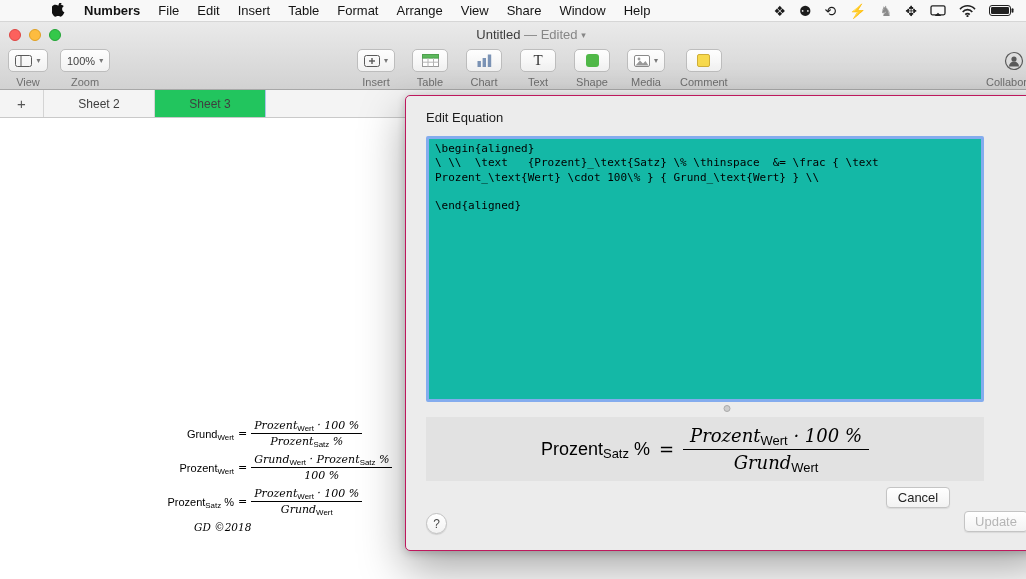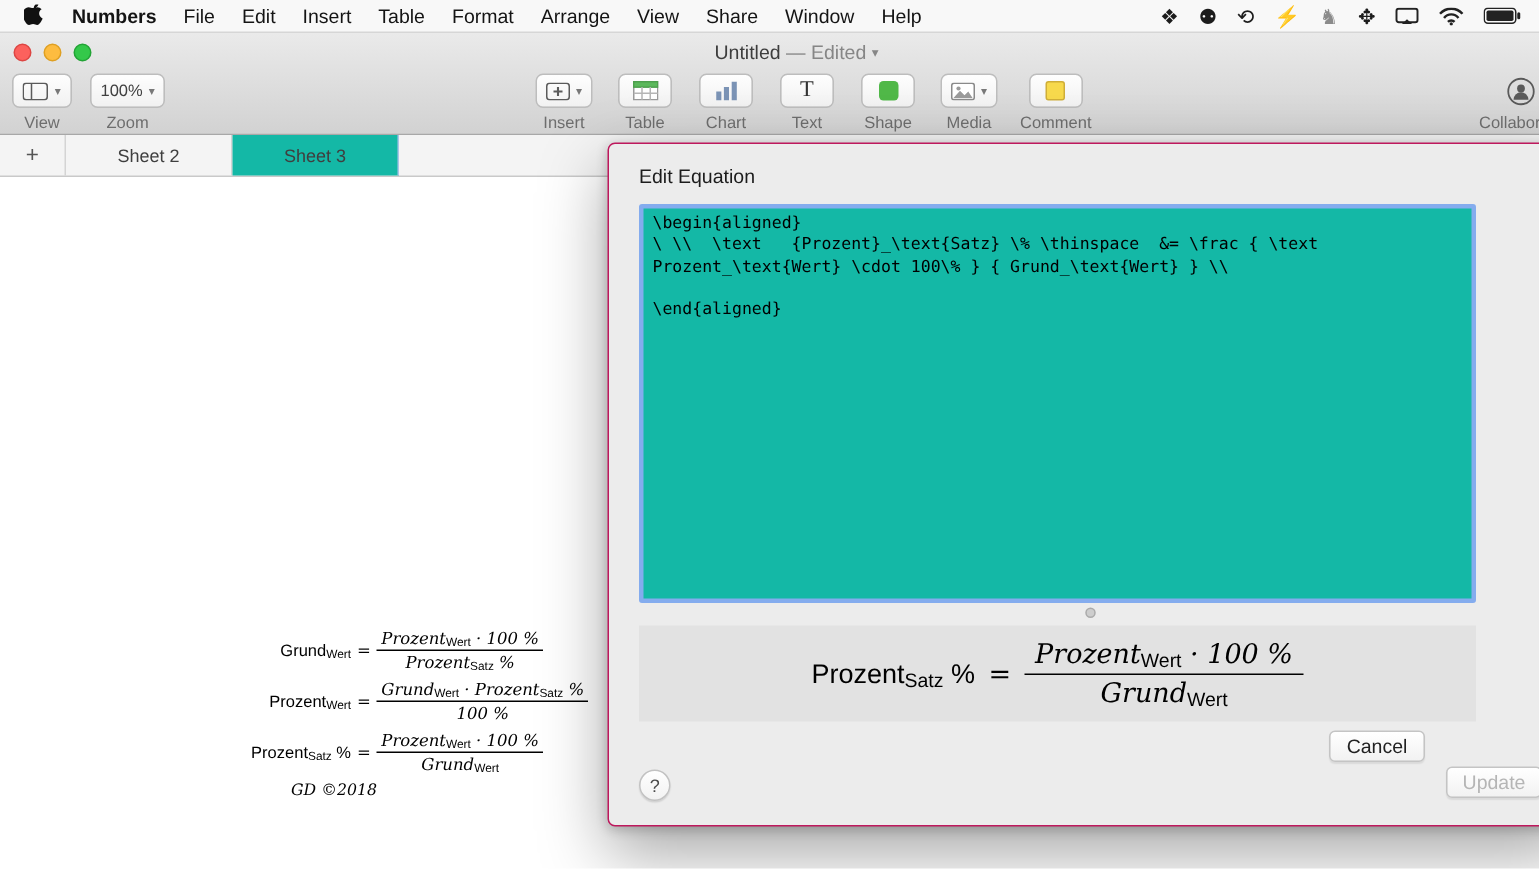--- a/index.html
+++ b/index.html
@@ -6,21 +6,21 @@
   html,body { margin:0; padding:0; }
   body {
     width:1026px; height:579px; overflow:hidden; position:relative;
     font-family:"Liberation Sans", sans-serif; background:#fff;
   }
 
   
   .menubar {
     position:absolute; top:0; left:0; right:0; height:22px;
     background:#f8f8f8; border-bottom:1px solid #d6d6d6;
-    display:flex; align-items:center; font-size:13px; color:#141414;
+    display:flex; align-items:center; font-size:13px; color:#141414;padding-left:36px;
   }
   .apple { padding:0 10px 0 16px; display:flex; align-items:center; }
   .menu-item { padding:0 9px; }
   .menu-item.app { font-weight:bold; }
   .menu-status { margin-left:auto; display:flex; align-items:center; gap:13px; padding-right:12px; font-size:14px; color:#1c1c1c; }
   .menu-status .dim { color:#8b8b8b; }
   .menu-status svg { display:block; }
 
   
   .header {
@@ -54,21 +54,21 @@
   .icon-text-t { font-family:"Liberation Serif", serif; font-size:15px; color:#333; line-height:1; }
   .tb-btn svg, .tb-item svg { display:block; }
 
   
   .tabbar {
     position:absolute; top:90px; left:0; right:0; height:28px;
     background:#f4f4f4; border-bottom:1px solid #c9c9c9; display:flex;
   }
   .tab-add { width:44px; display:flex; align-items:center; justify-content:center; font-size:15px; color:#555; border-right:1px solid #d4d4d4; }
   .tab { width:111px; display:flex; align-items:center; justify-content:center; font-size:12px; color:#3f3f3f; border-right:1px solid #d4d4d4; }
-  .tab.active { background:#14b8a6; border-right-color:#abc4e8;text-align:center; }
+  .tab.active { background:#22c55e; border-right-color:#abc4e8;text-align:center; }
 
   
   .canvas { position:absolute; top:118px; left:0; right:0; bottom:0; background:#fff; }
 
   .eq-block { position:absolute; left:138px; top:301px; color:#000; }
   .eq-heading { font-size:11px; margin-bottom:7px; }
   .eq-row { display:flex; align-items:center; margin-bottom:5px; font-size:11px; }
   .eq-row span, .eq-row sub, .preview-eq span, .preview-eq sub { white-space:pre; }
   .eq-lhs { width:96px; text-align:right; }
   .eq-rel { margin:0 4px; font-family:"DejaVu Serif", serif; }

